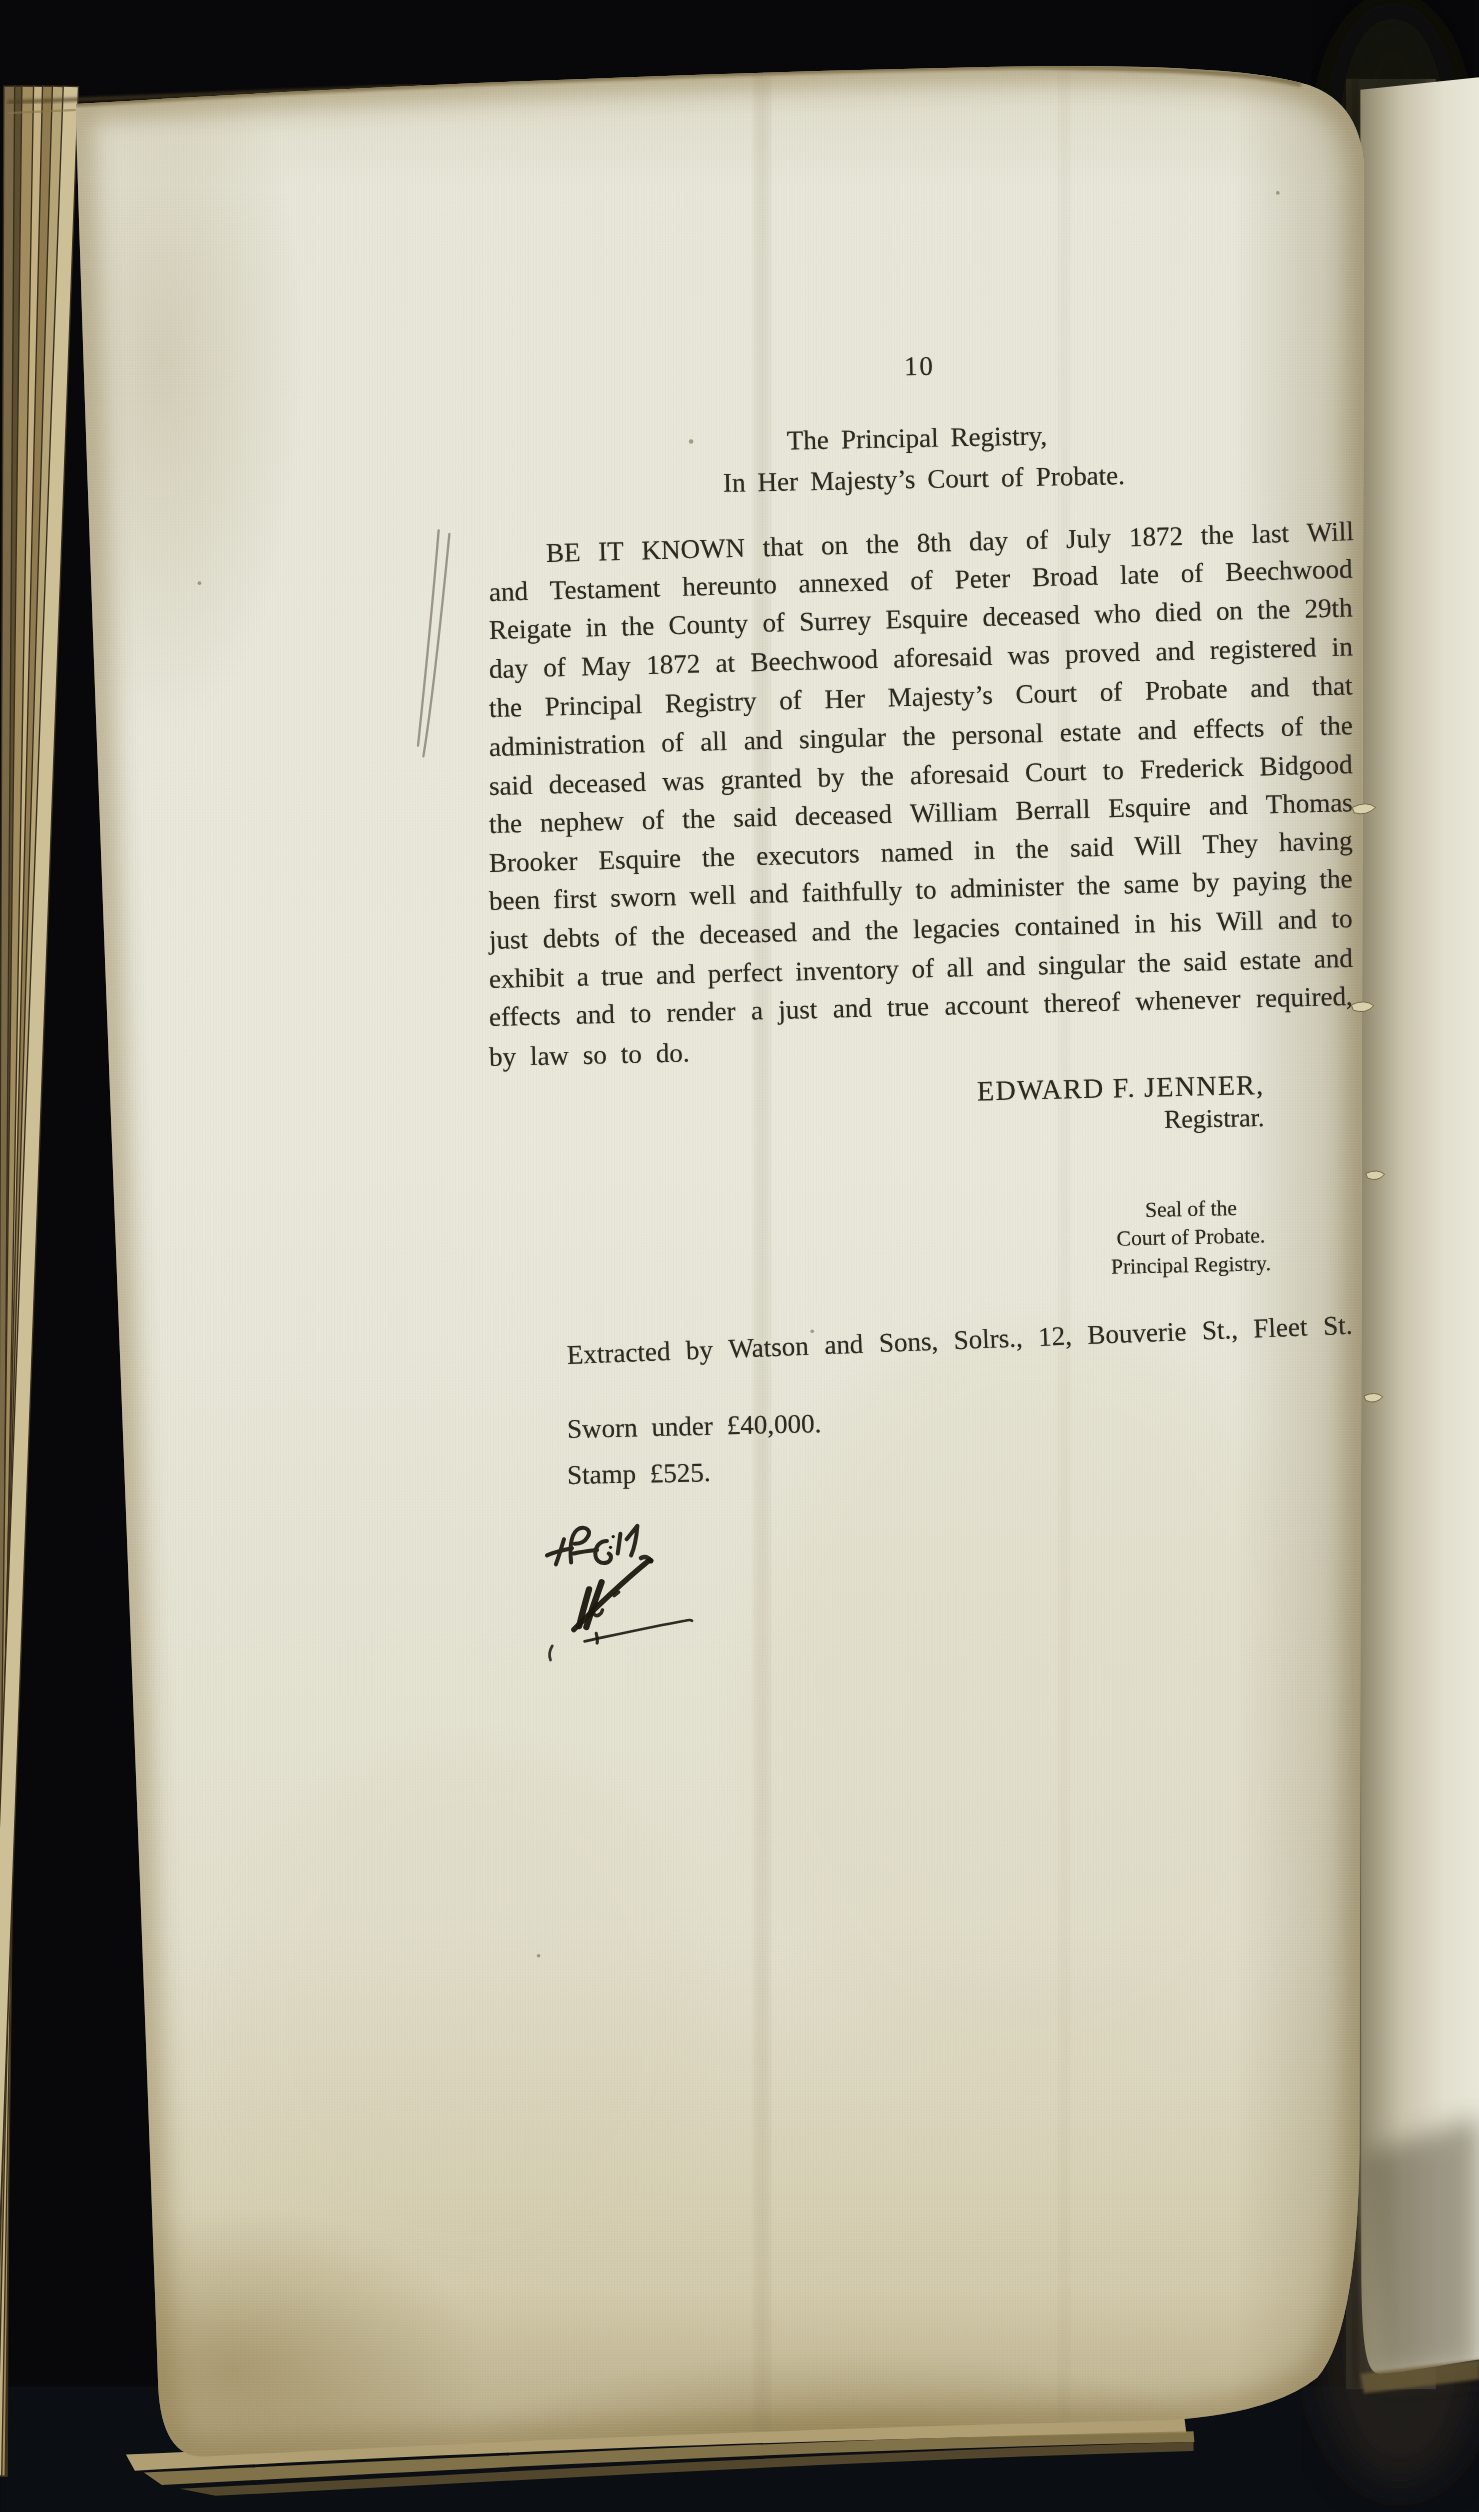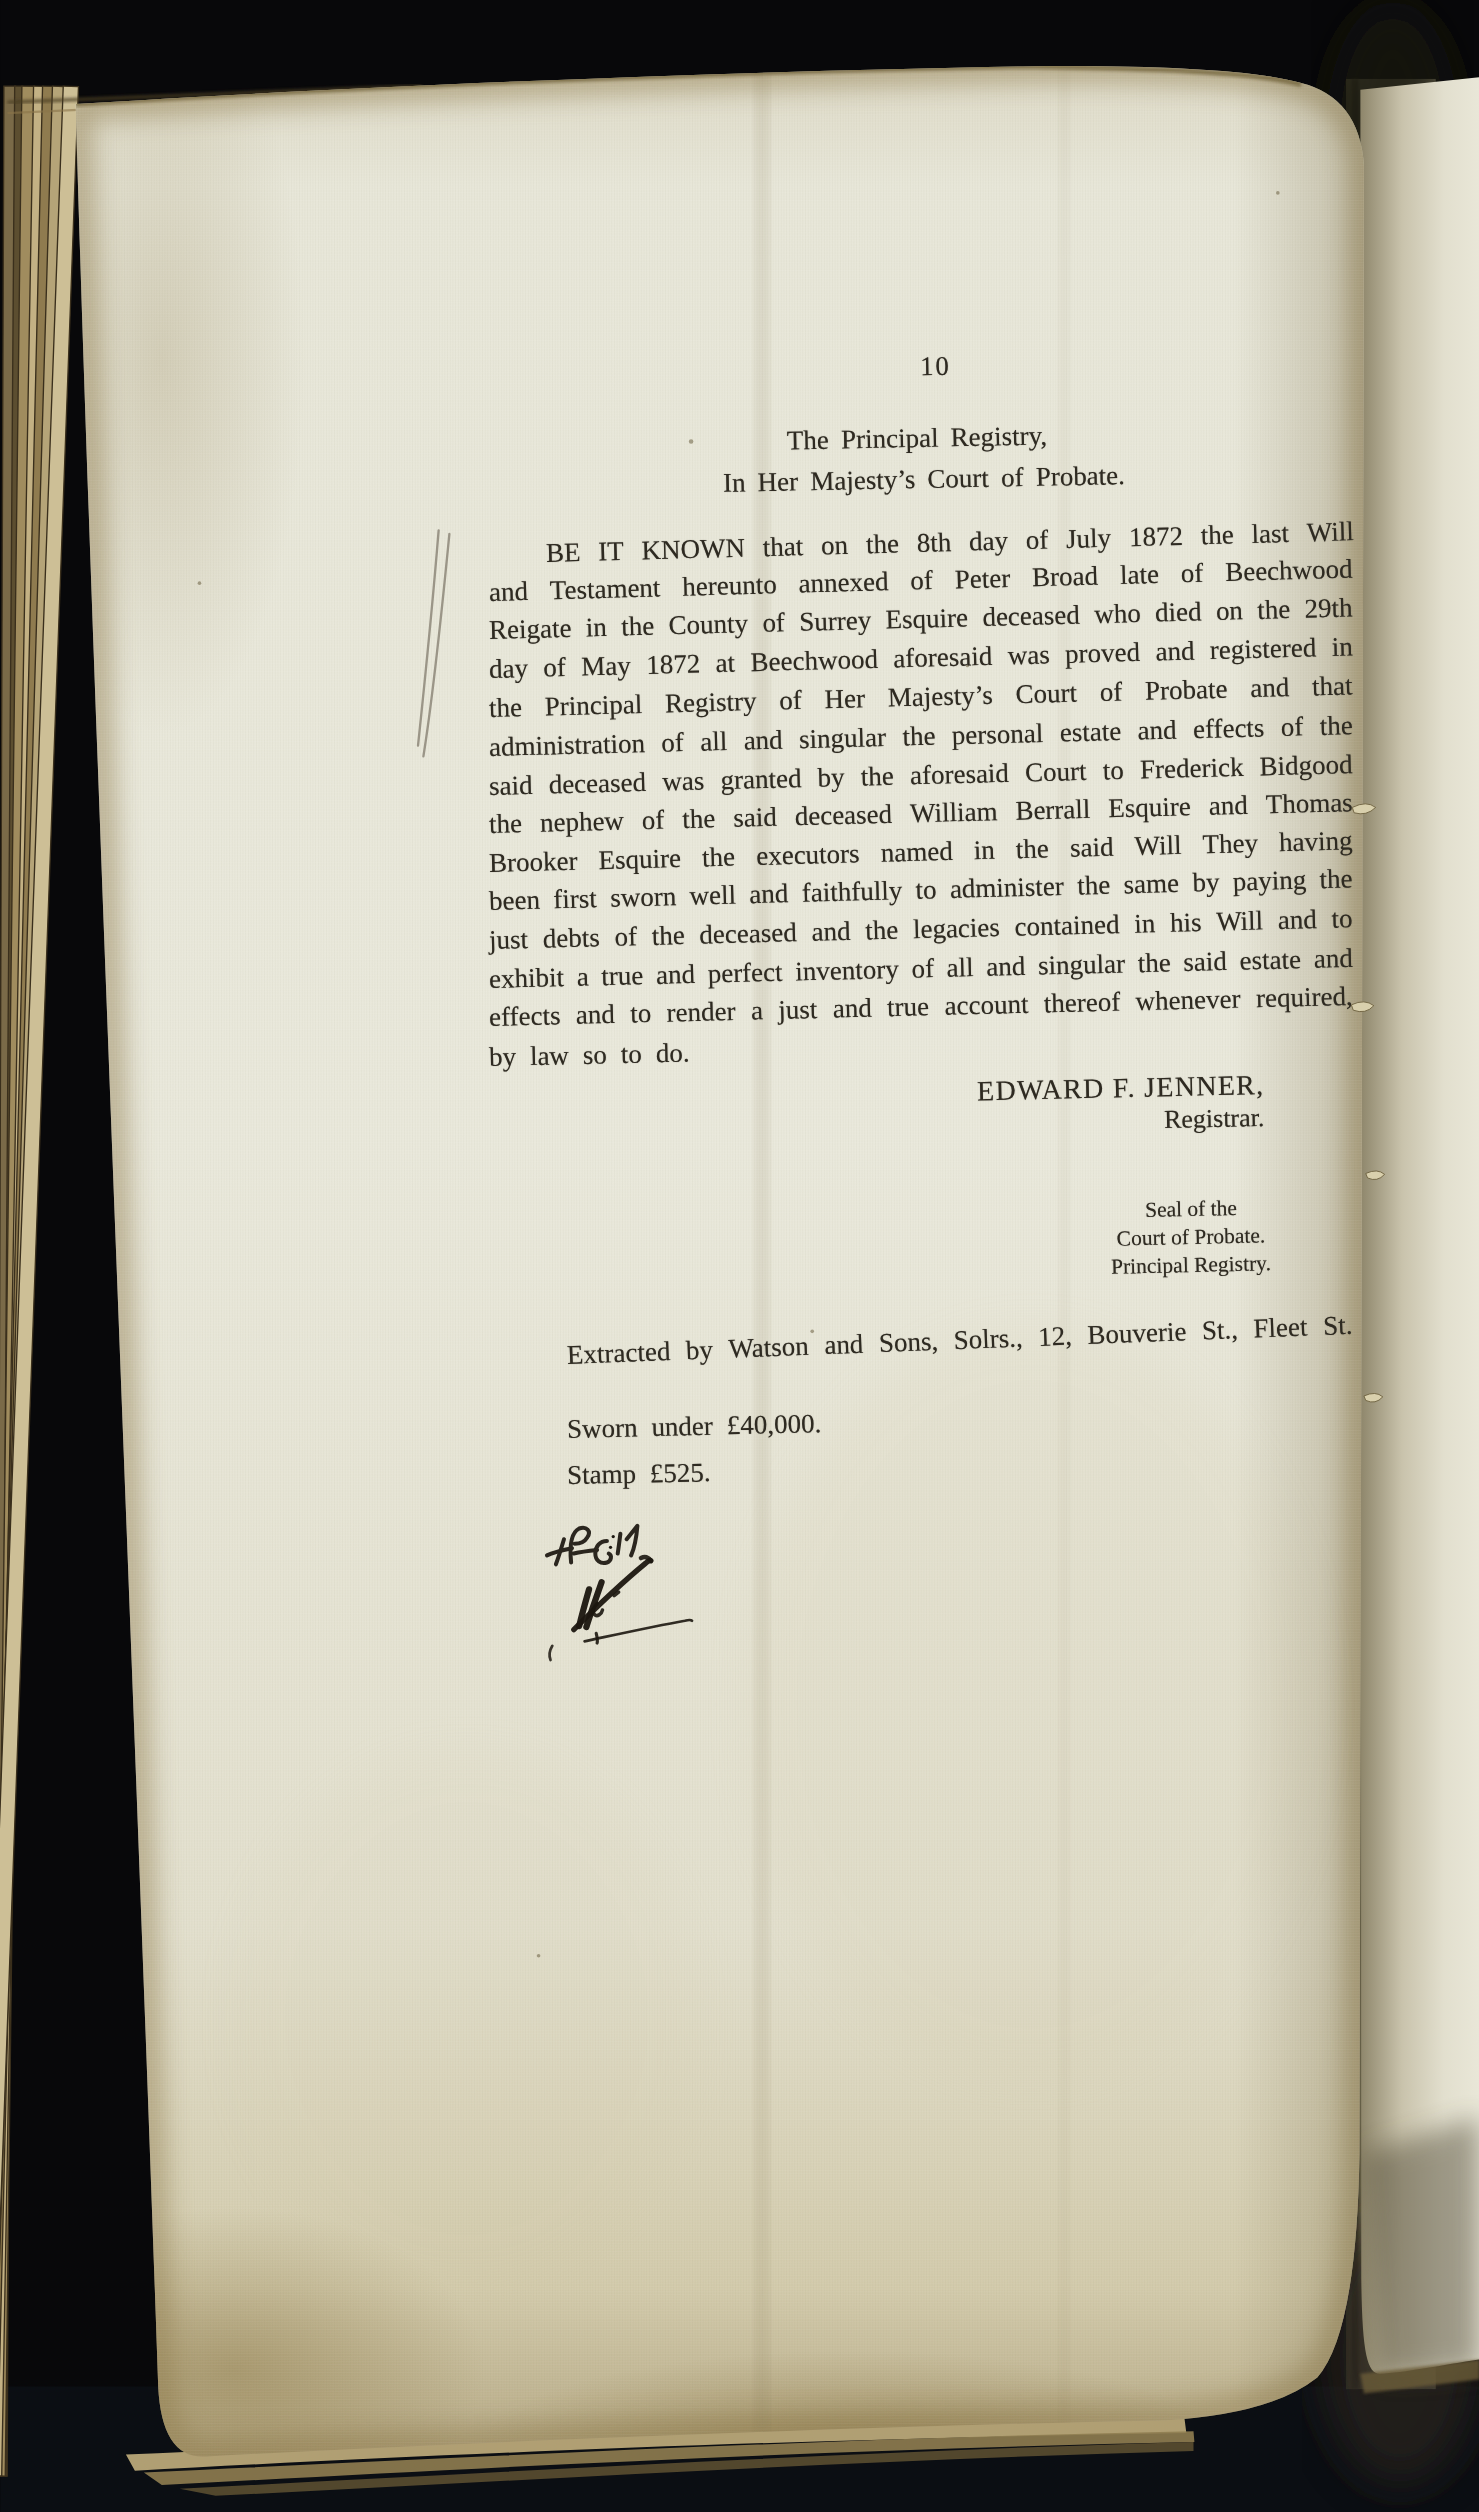--- a/index.html
+++ b/index.html
@@ -8,21 +8,21 @@
   #stage svg{display:block;}
   .layer{position:absolute;left:0;top:0;}
   .txt{position:absolute;color:#2e2a21;white-space:nowrap;
        text-shadow:0 0 0.9px rgba(46,42,34,.55);}
   .body-line{font-size:27px;transform-origin:0 50%;}
   .justify{display:flex;justify-content:space-between;white-space:normal;}
   .plain{word-spacing:7.2px;}
   .centered{transform-origin:50% 50%;}
   .right-anchored{transform-origin:100% 50%;}
   .heading{font-size:27px;word-spacing:5.4px;}
-  .pagenum{font-size:27px;letter-spacing:1.8px;margin-left:16px;}
+  .pagenum{font-size:27px;letter-spacing:1.8px;}
   .sig-name{font-size:28px;letter-spacing:1.3px;}
   .sig-title{font-size:26px;}
   .seal-line{font-size:21.5px;}
   .foot{font-size:27px;}
 </style>
 </head>
 <body>
 
 <div id="stage">
 

